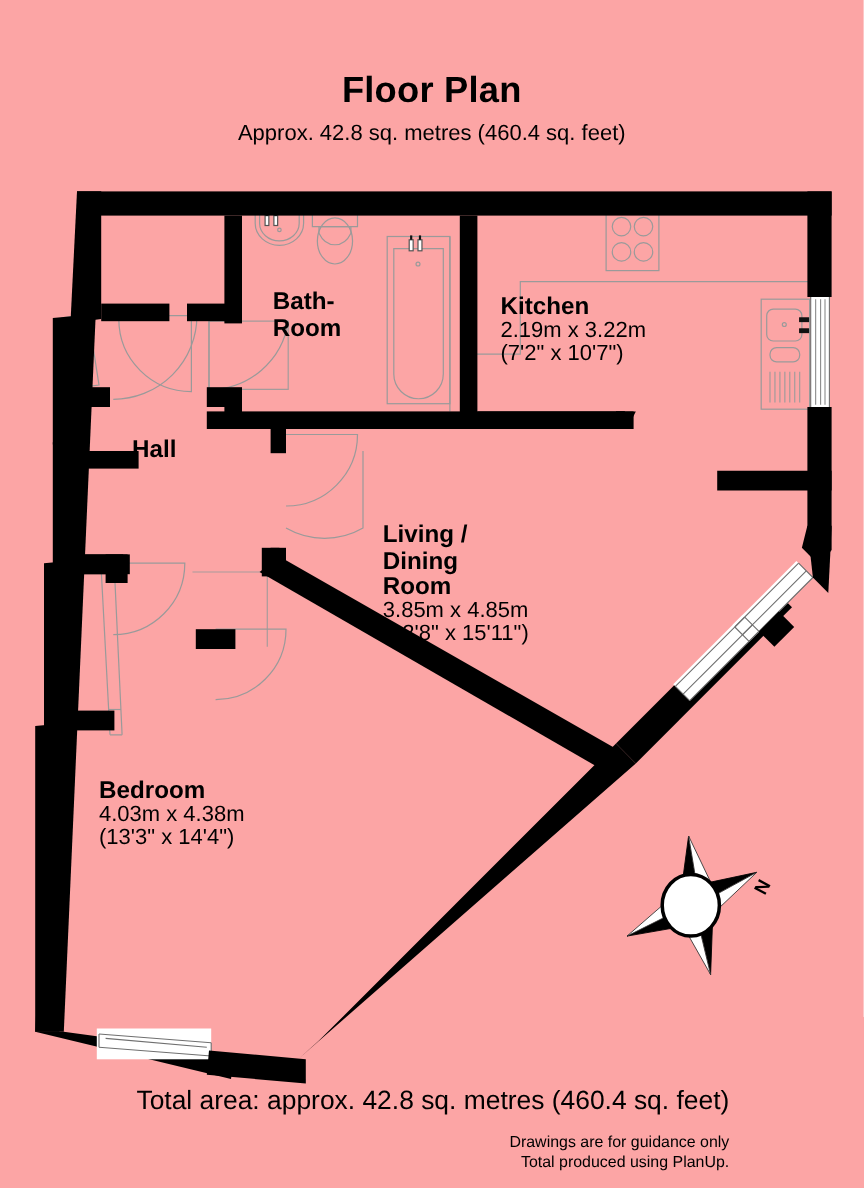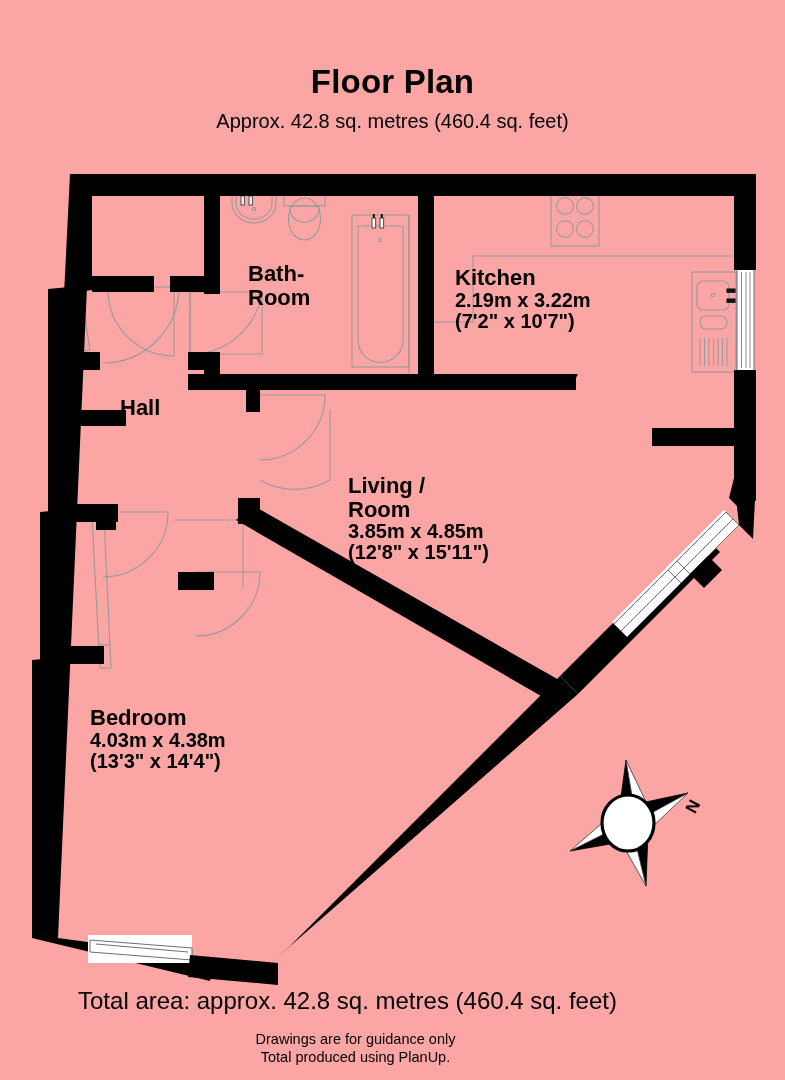--- a/index.html
+++ b/index.html
@@ -52,23 +52,23 @@
     position: absolute;
     top: 0;
     left: 0;
     width: 785px;
     height: 1080px;
   }
 
   
   .footer {
     position: absolute;
-    left: 16px;
+    left: 0;
     width: 663px;
-    text-align: center;
+    text-align: right;
   }
   .total-area {
     top: 986px;
     font-size: 24px;
     line-height: 30px;
   }
   .disclaimer {
     top: 1029px;
     font-size: 14.5px;
     line-height: 18px;
@@ -80,21 +80,21 @@
     position: absolute;
     white-space: nowrap;
     line-height: 1.07;
   }
   .room-label .rname {
     font-weight: bold;
     font-size: 22px;
     display: block;
   }
   .room-label .rdim {
-    font-weight: bold;
+    font-weight: normal;
     font-size: 20px;
     display: block;
   }
 
   
   .compass-letter {
     position: absolute;
     font-size: 17px;
     font-weight: bold;
     font-family: "Liberation Sans", sans-serif;
@@ -331,20 +331,21 @@
     <span class="rdim">2.19m x 3.22m</span>
     <span class="rdim">(7'2" x 10'7")</span>
   </div>
 
   <div class="room-label" style="left:120px; top:396px; width:110px;">
     <span class="rname">Hall</span>
   </div>
 
   <div class="room-label" style="left:348px; top:474px; width:220px;">
     <span class="rname">Living /</span>
+    <span class="rname">Dining</span>
     <span class="rname">Room</span>
     <span class="rdim">3.85m x 4.85m</span>
     <span class="rdim">(12'8" x 15'11")</span>
   </div>
 
   <div class="room-label" style="left:90px; top:706px; width:220px;">
     <span class="rname">Bedroom</span>
     <span class="rdim">4.03m x 4.38m</span>
     <span class="rdim">(13'3" x 14'4")</span>
   </div>

